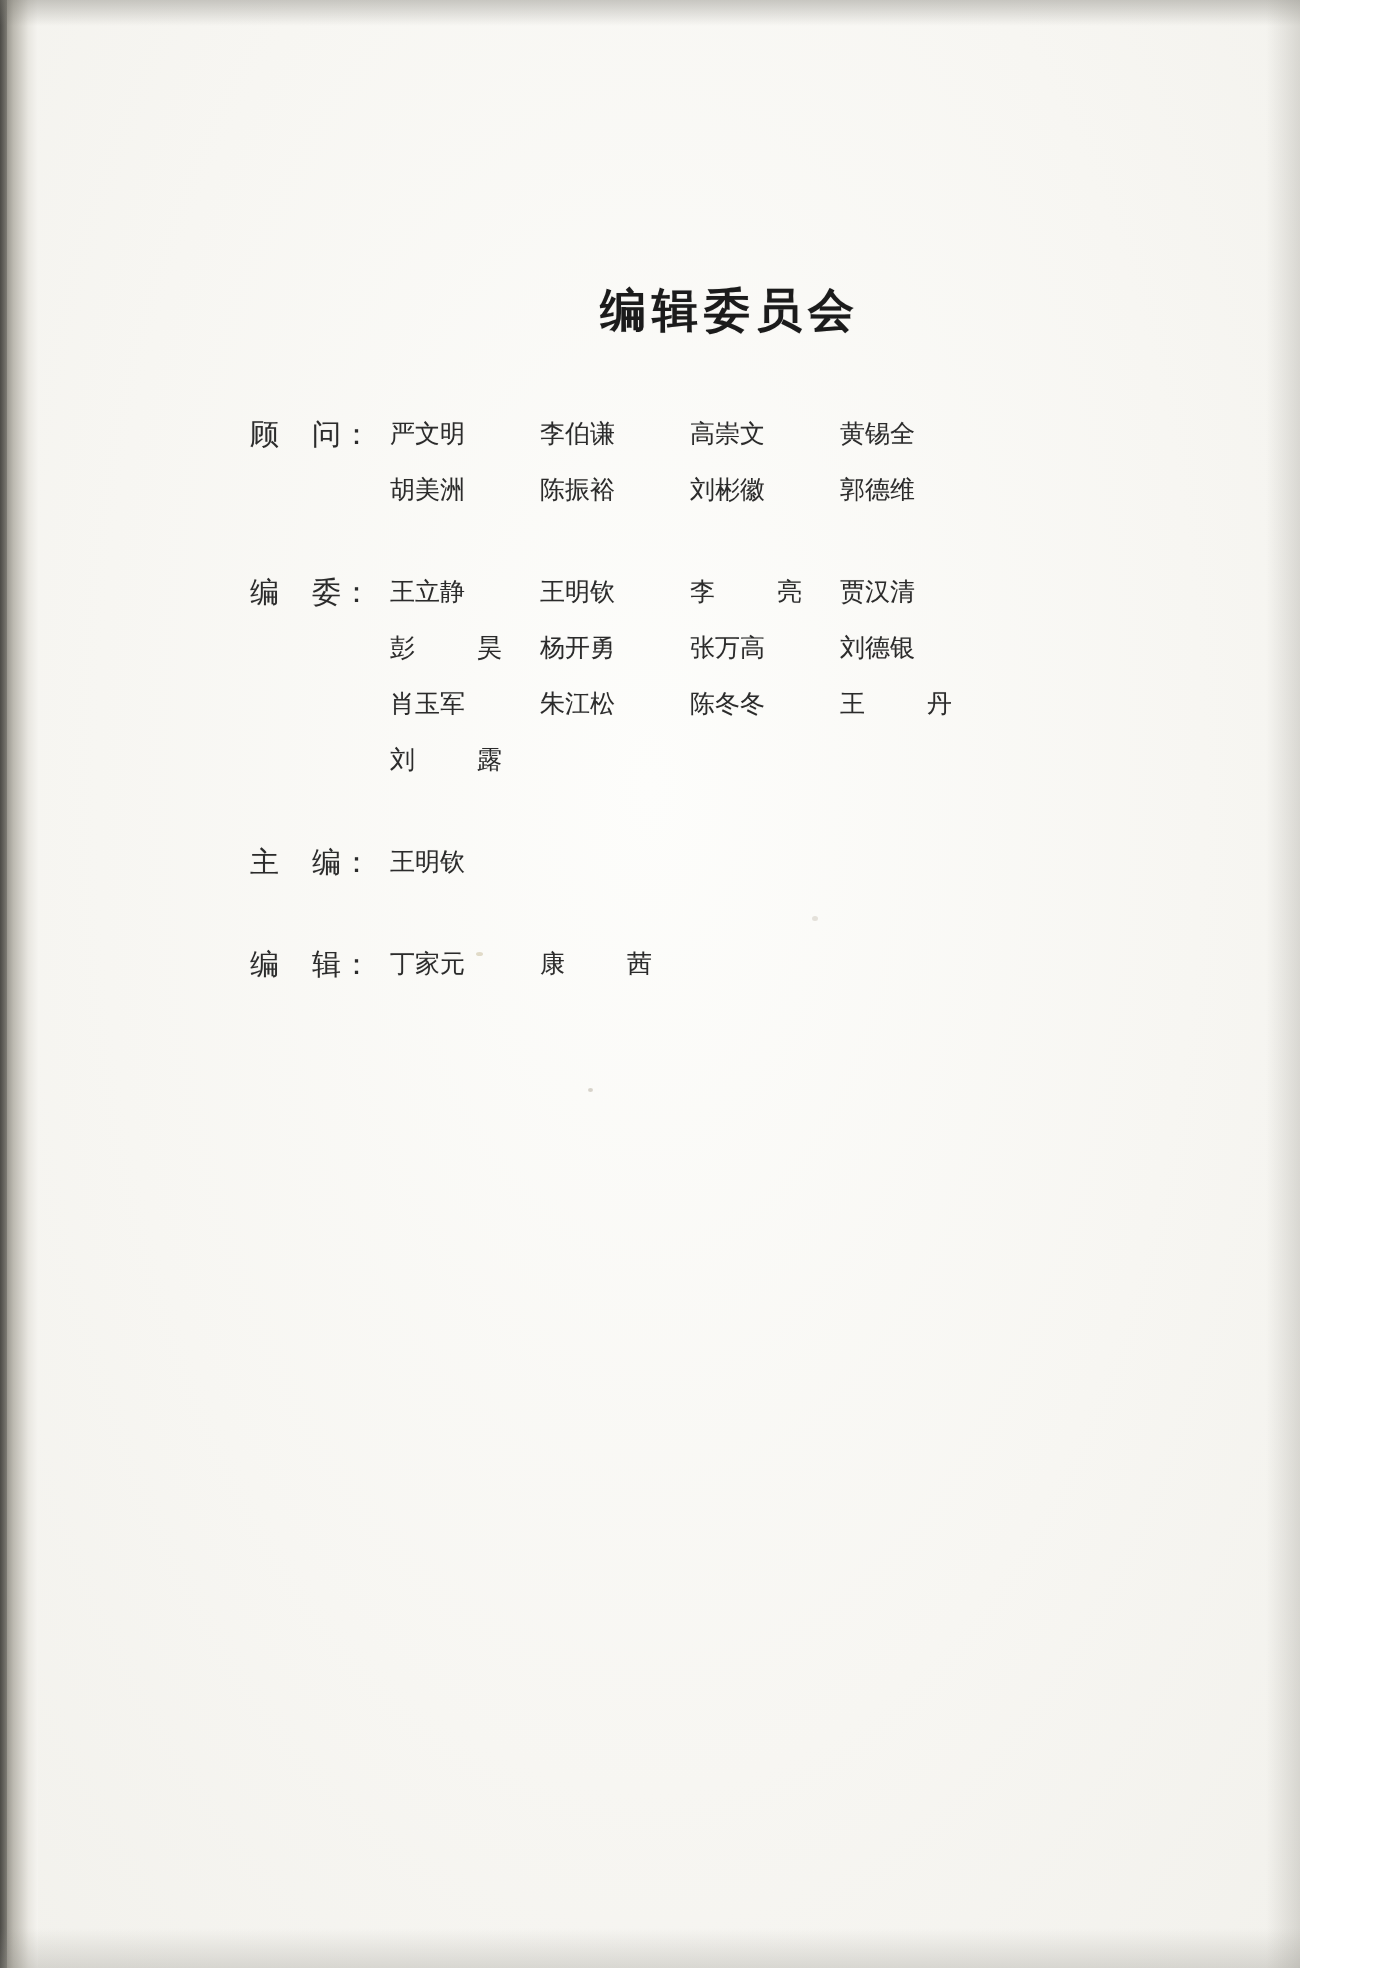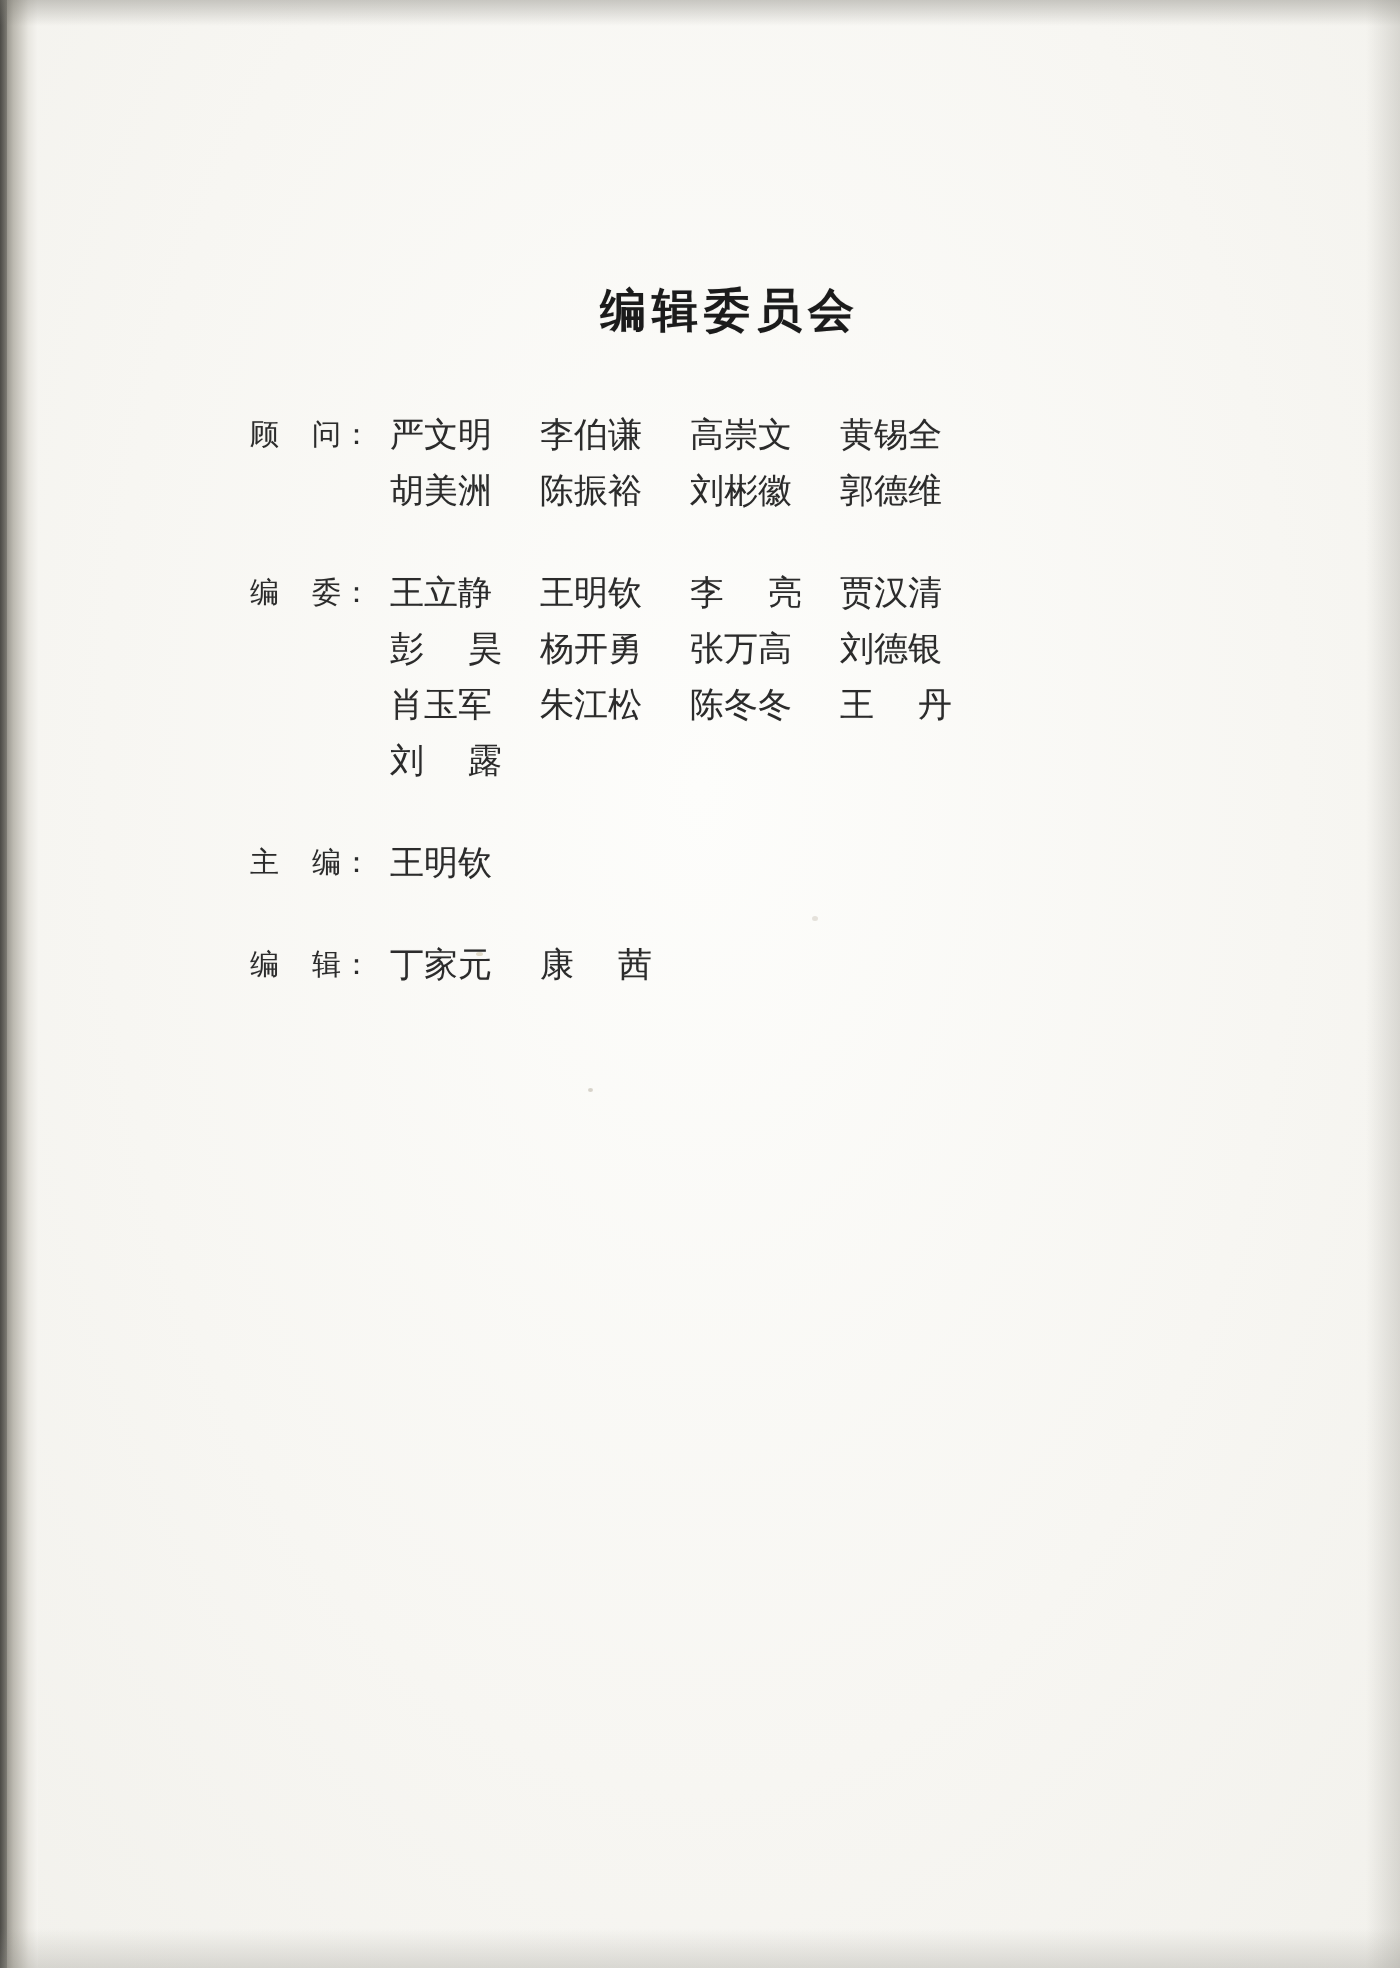--- a/index.html
+++ b/index.html
@@ -10,21 +10,21 @@
     width: 1400px;
     height: 1968px;
     background: #ffffff;
     font-family: "DejaVu Serif", "Liberation Serif", serif;
     overflow: hidden;
   }
 
   
   #page {
     position: relative;
-    width: 1400px;
+    width: 1300px;
     height: 1968px;
     background:
       radial-gradient(ellipse at 50% 40%, #fdfdfb 0%, #f7f6f2 60%, #f2f1ec 100%);
   }
 
   
   #gutter-left {
     position: absolute;
     left: 0; top: 0;
     width: 38px; height: 100%;
@@ -99,21 +99,21 @@
   .names {
     flex: 1 1 auto;
   }
   .name-row {
     display: flex;
     line-height: 56px;
     white-space: nowrap;
   }
   .name {
     width: 150px;
-    font-size: 34px;
+    font-size: 25px;
     color: #2b2b2b;
     letter-spacing: 0px;
     text-shadow: 0 0 1px rgba(0,0,0,.16);
   }
   
   .name.spaced {
     display: inline-block;
     width: 112px;
     text-align: justify;
     text-align-last: justify;

